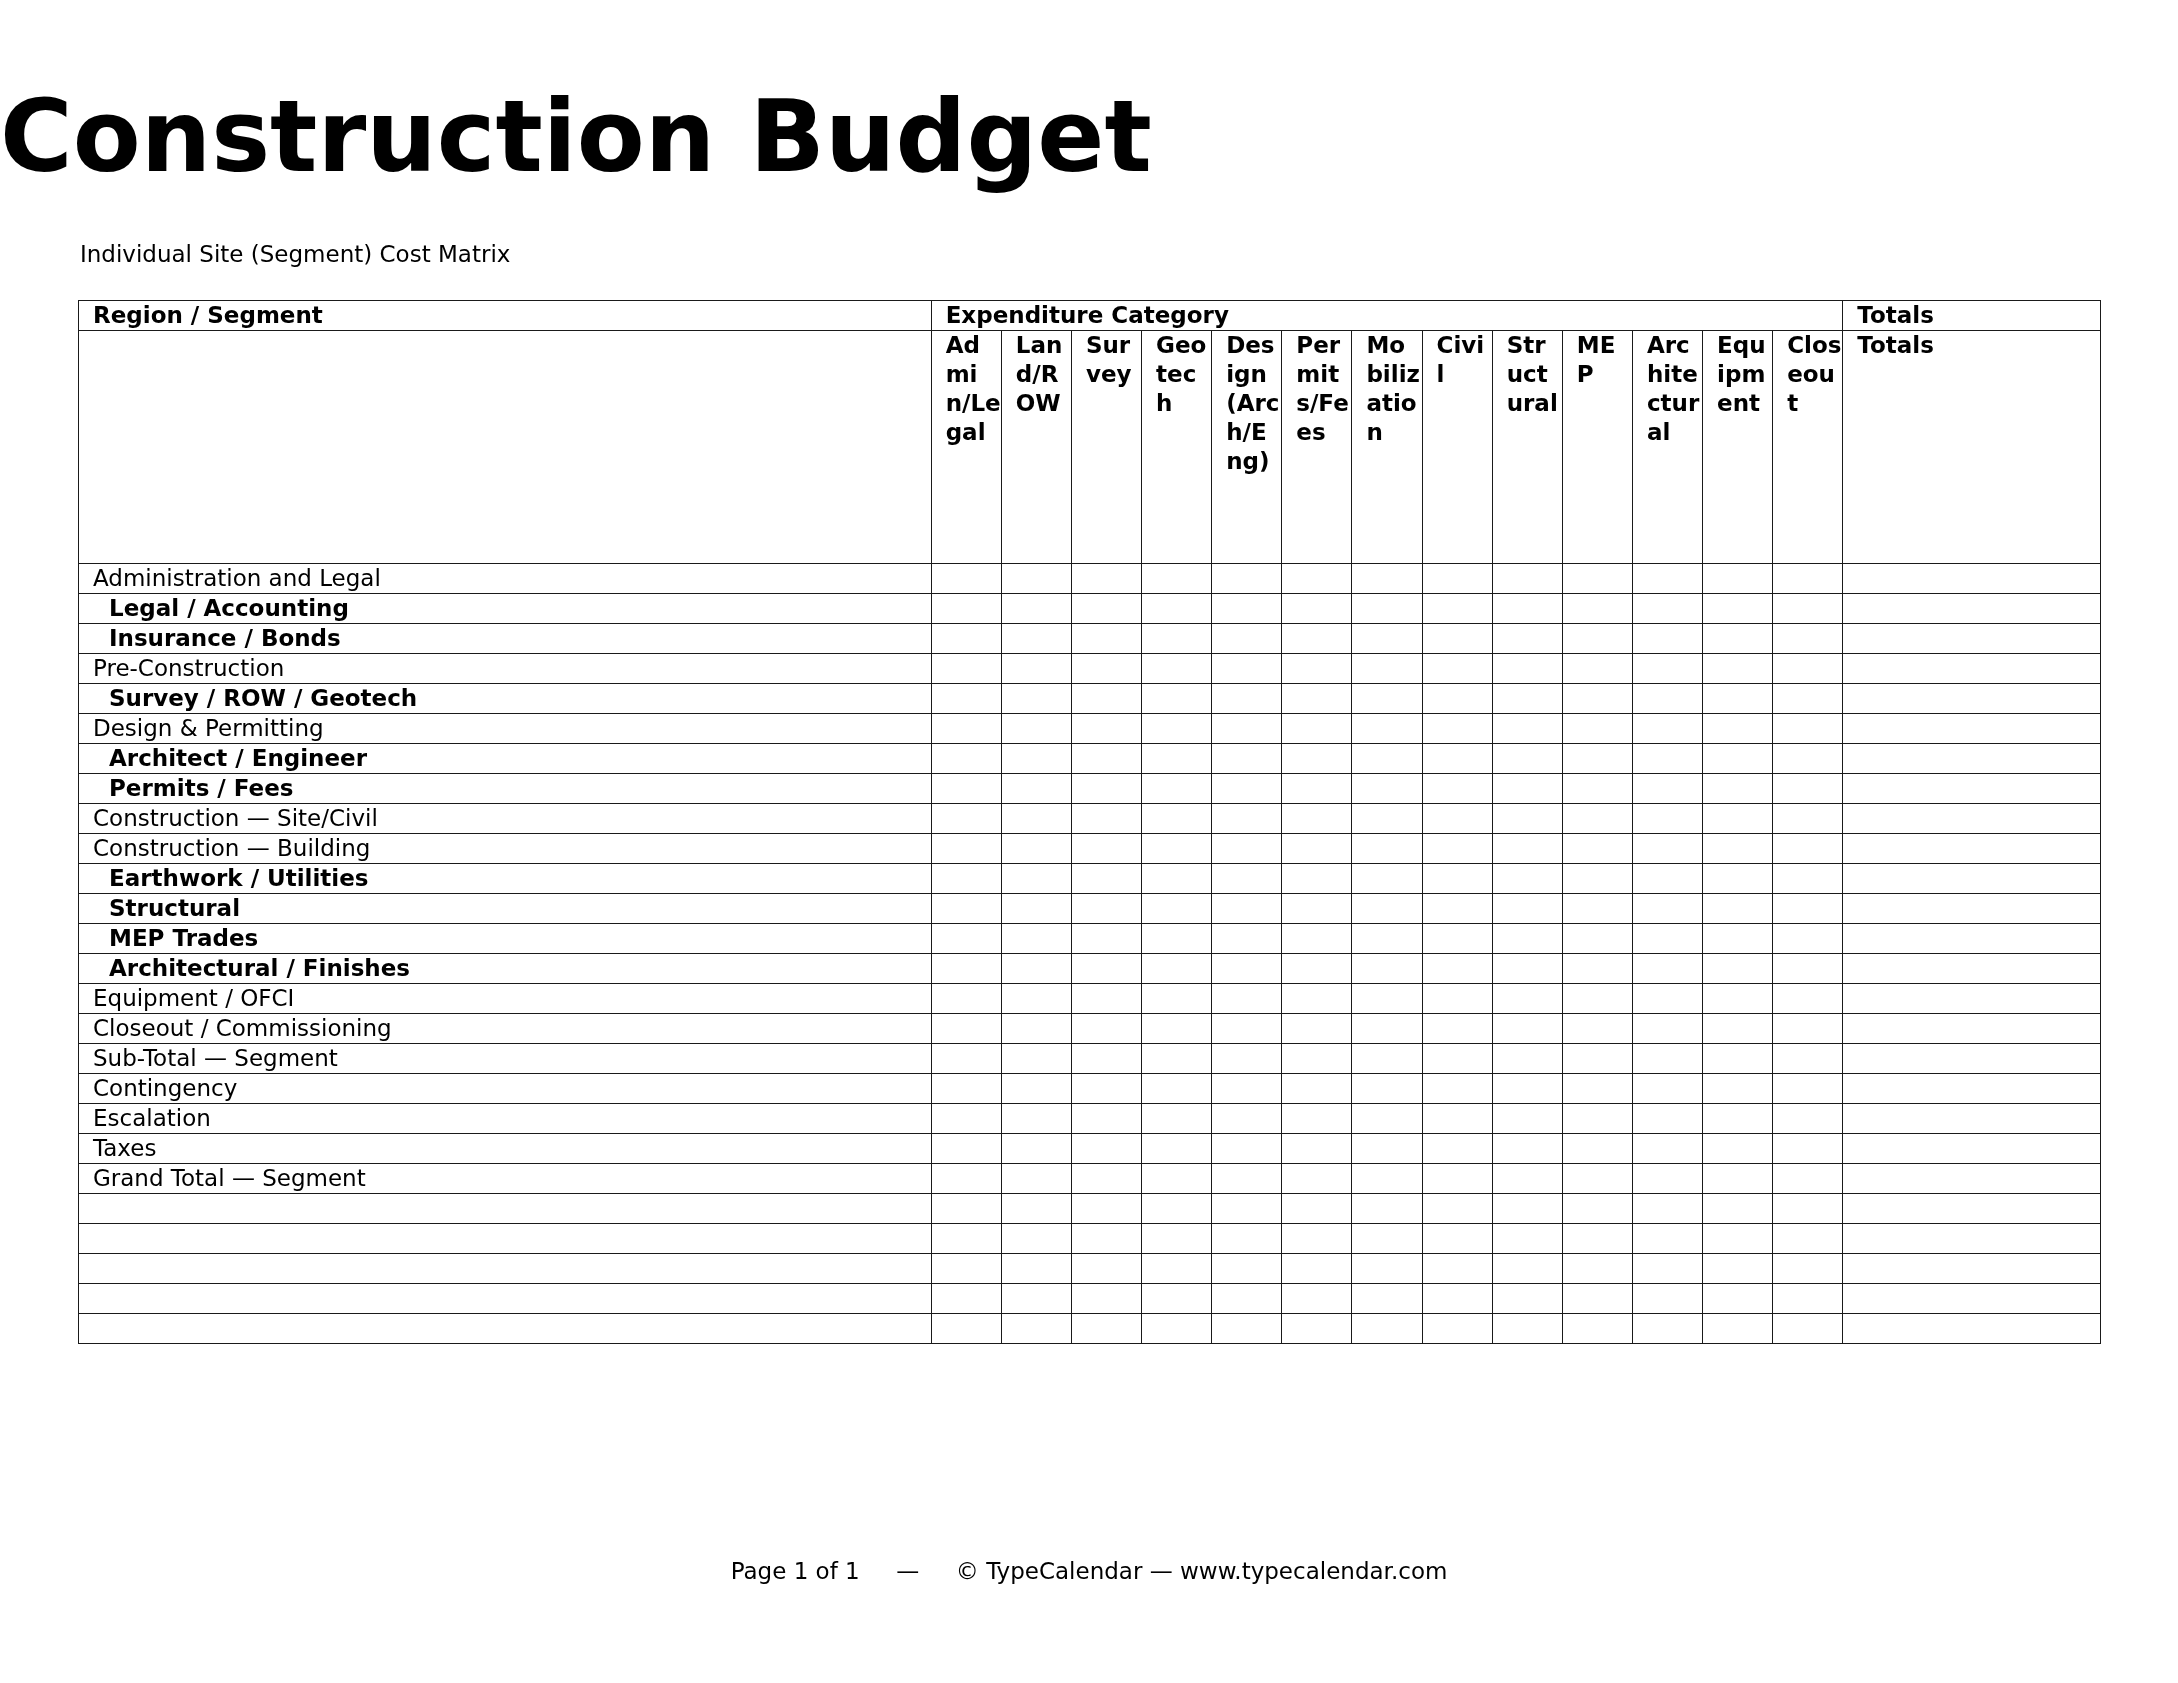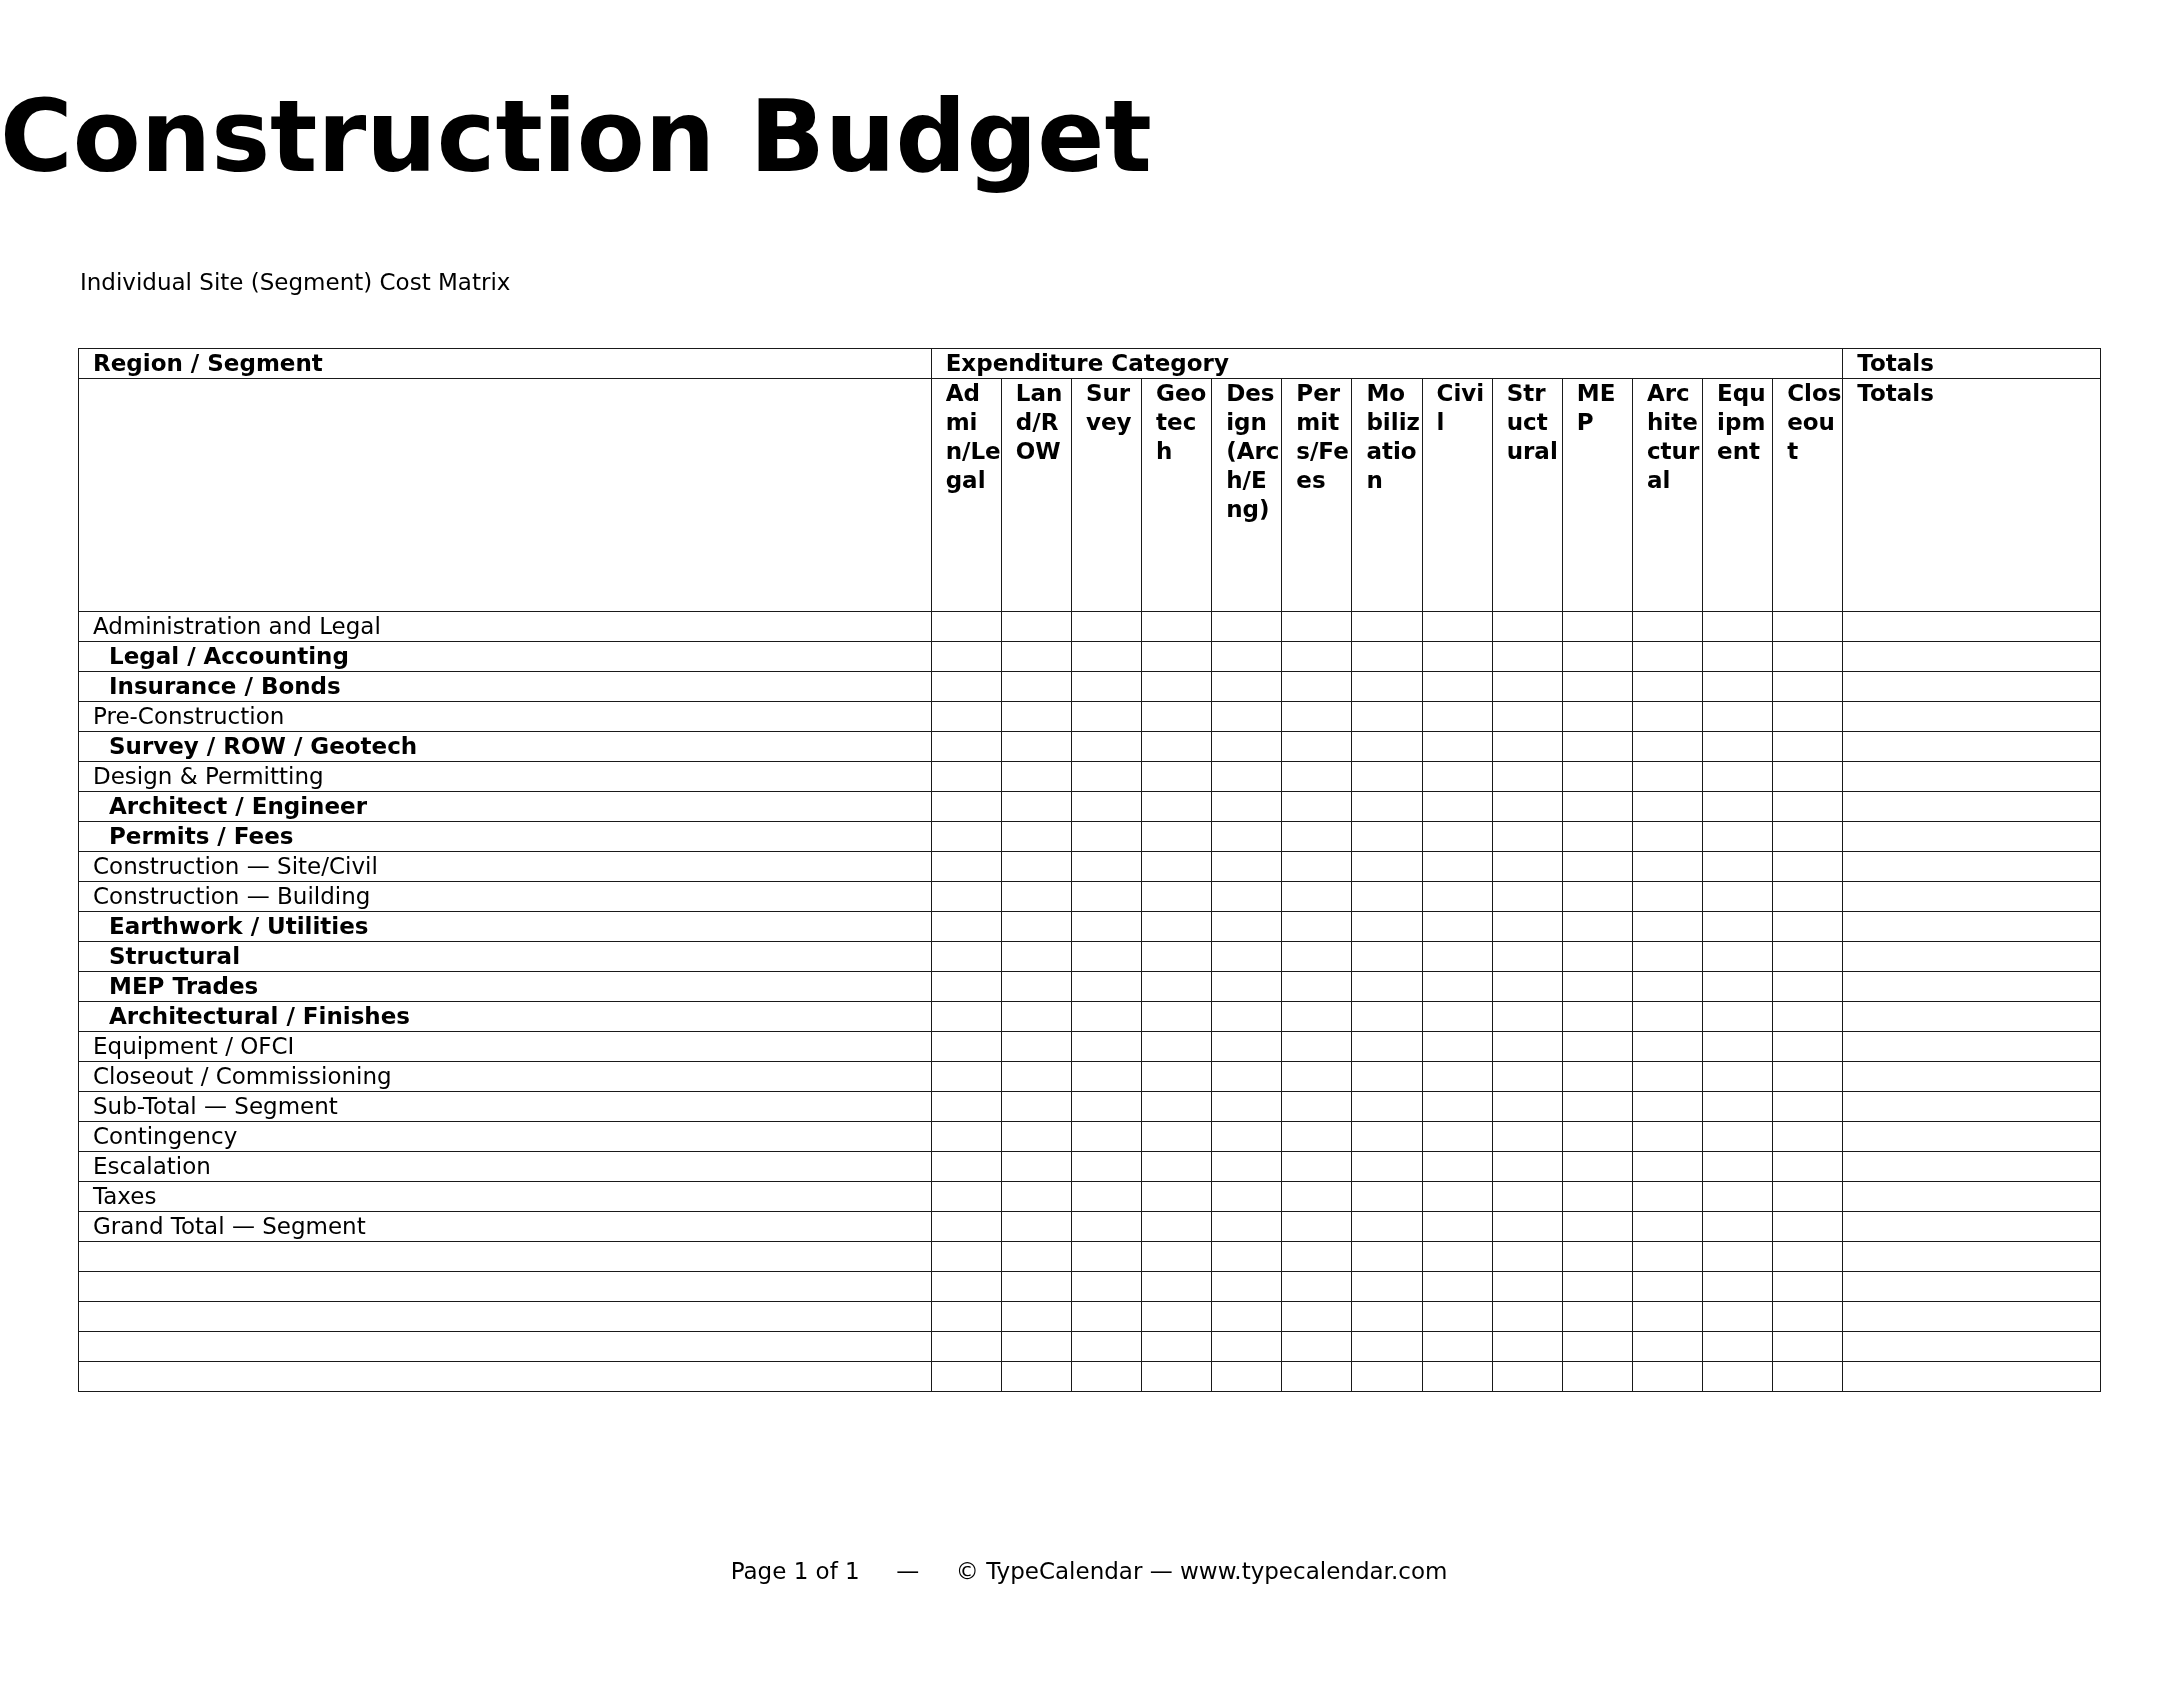--- a/index.html
+++ b/index.html
@@ -24,30 +24,28 @@
     font-weight: bold;
     line-height: 119px;
     letter-spacing: 0px;
   }
   .subtitle {
     position: absolute;
     left: 80px;
     top: 239px;
     font-size: 23px;
     line-height: 30px;
-    margin-top: 28px;
   }
   table.matrix {
     position: absolute;
     left: 78px;
     top: 300px;
     width: 2023px;
     border-collapse: collapse;
     table-layout: fixed;
-    margin-top: 48px;
   }
   table.matrix td, table.matrix th {
     border: 1.5px solid #1a1a1a;
     padding: 0;
     vertical-align: top;
     overflow: hidden;
   }
   table.matrix th {
     font-weight: bold;
     text-align: left;

